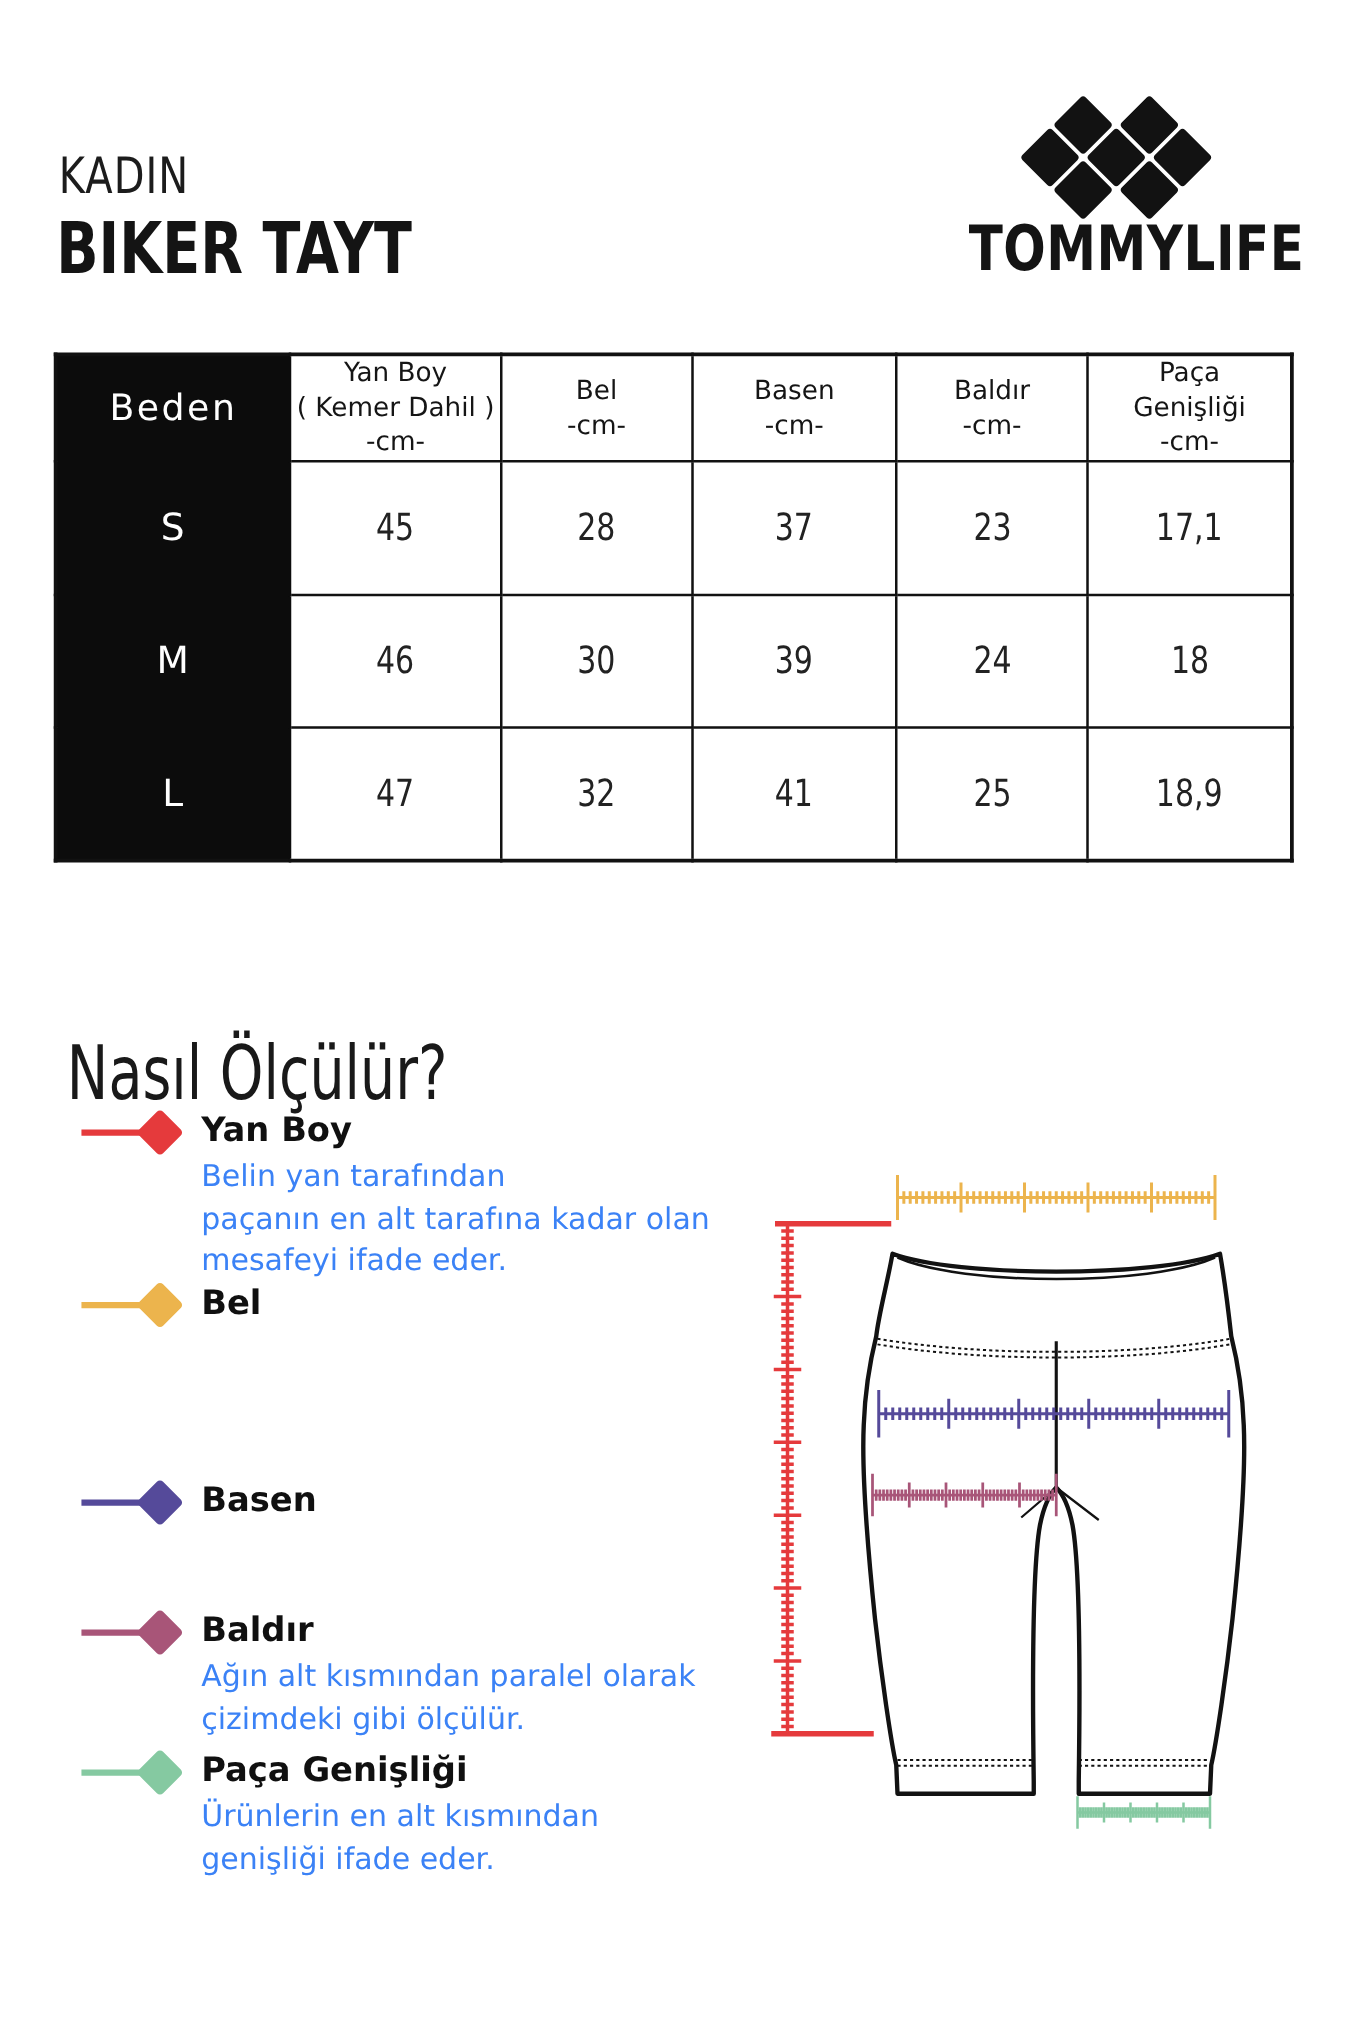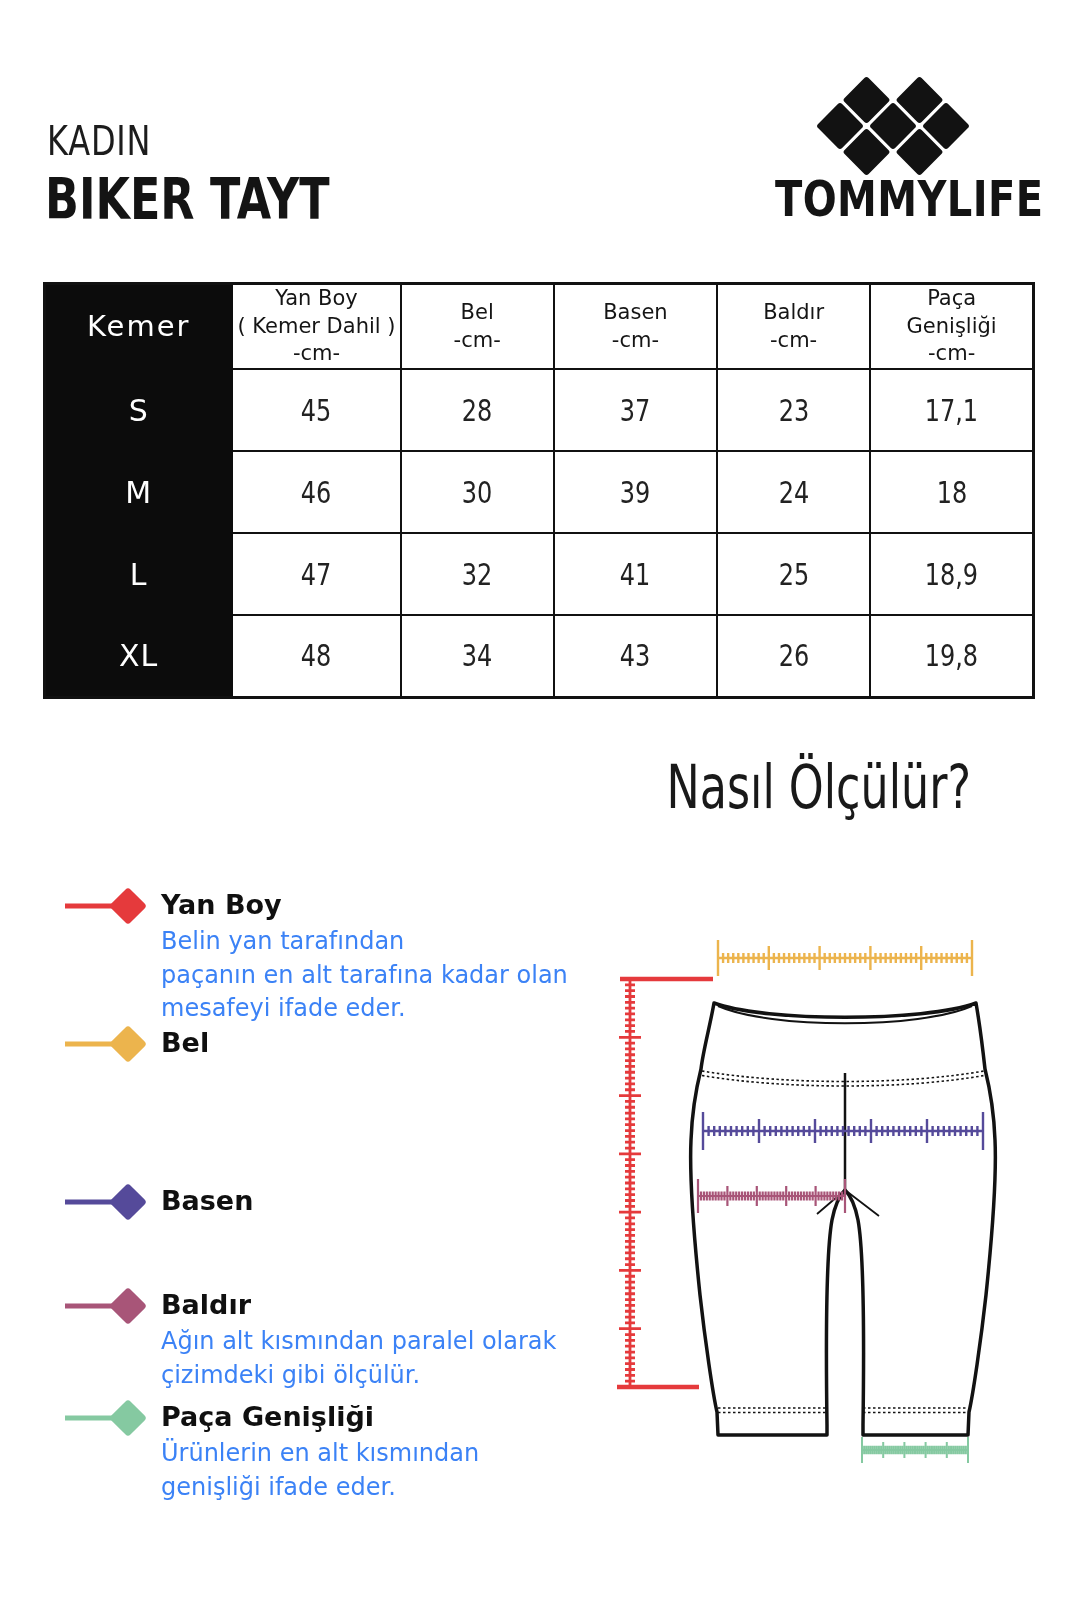--- a/index.html
+++ b/index.html
@@ -39,21 +39,21 @@
   .size-table tbody tr{height:82px;}
   .size-table th{font-size:21px;font-weight:500;color:#151515;
     white-space:pre-line;line-height:1.32;}
   th.dark,td.dark{background:#0c0c0c;border-color:#0c0c0c;}
   .beden{color:#fff;font-size:29px;font-weight:500;letter-spacing:2px;white-space:nowrap;}
   .size-label{color:#fff;font-size:30px;font-weight:400;letter-spacing:1px;}
   .num{display:inline-block;font-size:30px;font-weight:500;color:#222;
     transform:scaleX(.8);transform-origin:center;}
 
   
-  .htm-title-wrap{position:absolute;left:0;top:752px;width:1024px;text-align:right;}
+  .htm-title-wrap{position:absolute;left:0;top:824px;width:1024px;text-align:left;}
   .htm-title{
     font-size:60px;font-weight:400;color:#191919;display:inline-block;
     transform:scaleX(.74);transform-origin:center top;white-space:nowrap;
   }
   .legend-item{position:absolute;left:65px;display:flex;align-items:flex-start;}
   .legend-marker{flex:0 0 auto;margin-top:-6px;}
   .legend-text{margin-left:6px;}
   .legend-title{font-size:27px;font-weight:700;color:#101010;line-height:30px;}
   .legend-desc{font-size:24px;font-weight:400;color:#3b82f6;line-height:33.5px;
     margin-top:5px;white-space:pre-line;}
@@ -83,21 +83,21 @@
   <colgroup>
     <col style="width:19%">
       <col style="width:17%">
       <col style="width:15.5%">
     <col style="width:16.5%">
       <col style="width:15.5%">
       <col style="width:16.5%">
   </colgroup>
   <thead>
     <tr>
-      <th class="dark"><span class="beden">Kemer</span></th>
+      <th class="dark"><span class="beden">Beden</span></th>
       <th>Yan Boy
 ( Kemer Dahil )
 -cm-</th>
       <th>Bel
 -cm-</th>
       <th>Basen
 -cm-</th>
       <th>Baldır
 -cm-</th>
       <th>Paça
@@ -122,28 +122,20 @@
       <td><span class="num">24</span></td>
       <td><span class="num">18</span></td>
     </tr>
     <tr>
       <td class="dark"><span class="size-label">L</span></td>
       <td><span class="num">47</span></td>
       <td><span class="num">32</span></td>
       <td><span class="num">41</span></td>
       <td><span class="num">25</span></td>
       <td><span class="num">18,9</span></td>
-    </tr>
-    <tr>
-      <td class="dark"><span class="size-label">XL</span></td>
-      <td><span class="num">48</span></td>
-      <td><span class="num">34</span></td>
-      <td><span class="num">43</span></td>
-      <td><span class="num">26</span></td>
-      <td><span class="num">19,8</span></td>
     </tr>
   </tbody>
 </table>
 
 <div class="htm-title-wrap">
   <span class="htm-title">Nasıl Ölçülür?</span>
 </div>
 
 <div class="legend-item" style="top:890px">
   <svg class="legend-marker" width="90" height="44" viewBox="0 0 90 44">

